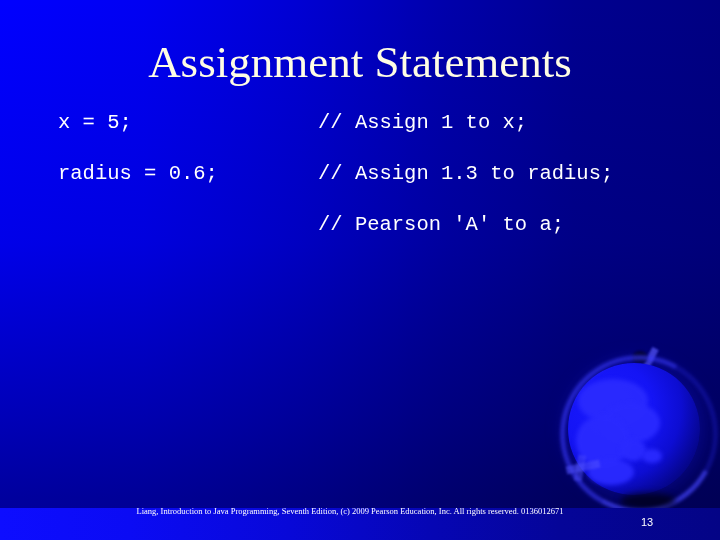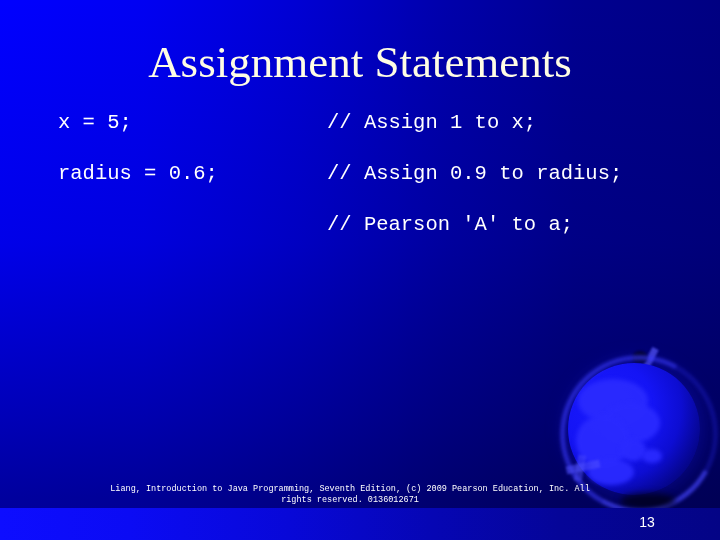--- a/index.html
+++ b/index.html
@@ -158,21 +158,21 @@
     color: #ffffff;
     white-space: pre;
   }
   .code-stmt {
     position: absolute;
     left: 0px;
     top: 0px;
   }
   .code-comment {
     position: absolute;
-    left: 269px;
+    left: 260px;
     top: 0px;
   }
 
   
   .footer-band {
     position: absolute;
     left: 0;
     top: 508px;
     width: 720px;
     height: 32px;
@@ -180,35 +180,35 @@
         #0d0dff 0%,
         #0b0bf4 18%,
         #0808d8 40%,
         #0606b4 60%,
         #050598 78%,
         #040486 100%);
   }
   .footer-text {
     position: absolute;
     left: 100px;
-    top: 484px;
+    top: 506px;
     width: 500px;
     text-align: center;
     font-size: 8.5px;
     line-height: 11px;
     color: #ffffff;
-    font-family: Liberation Mono, monospace;
+    font-family: Liberation Serif, serif;
   }
   .page-number {
     position: absolute;
     left: 632px;
     top: 513px;
     width: 30px;
     text-align: center;
-    font-size: 14px;
+    font-size: 11px;
     line-height: 18px;
     color: #ffffff;
     font-family: "Liberation Sans", sans-serif;
   }
 </style>
 </head>
 <body>
 
 <div id="slide">
 
@@ -233,21 +233,21 @@
 
   <div class="code-area">
 
     <div class="code-row">
       <span class="code-stmt">x = 5;</span>
       <span class="code-comment">// Assign 1 to x;</span>
     </div>
 
     <div class="code-row">
       <span class="code-stmt">radius = 0.6;</span>
-      <span class="code-comment">// Assign 0.9 to radius;</span>
+      <span class="code-comment">// Assign 1.3 to radius;</span>
     </div>
 
     <div class="code-row">
       <span class="code-comment">// Pearson 'A' to a;</span>
     </div>
 
   </div>
 
   <div class="footer-band"></div>
   <div class="footer-text">Liang, Introduction to Java Programming, Seventh Edition, (c) 2009 Pearson Education, Inc. All rights reserved. 0136012671</div>

